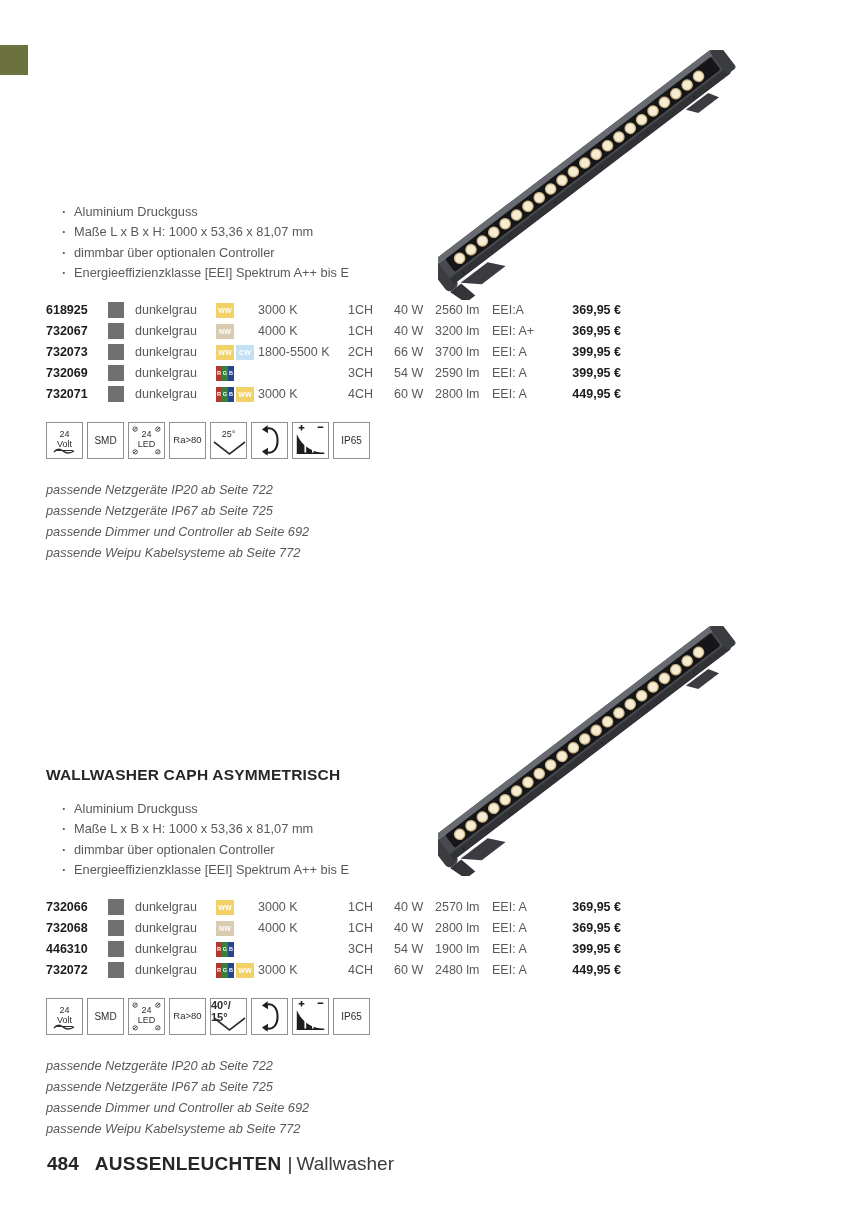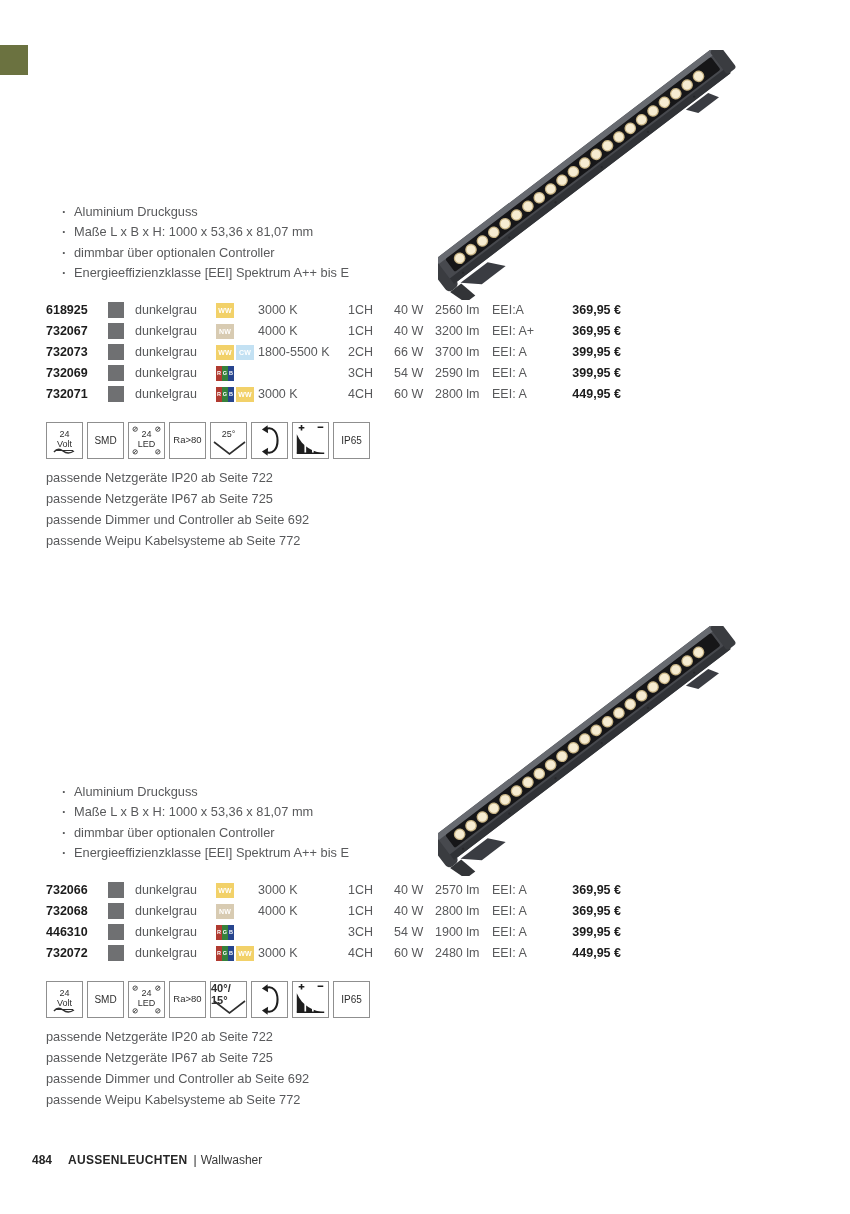--- a/index.html
+++ b/index.html
@@ -46,24 +46,24 @@
             display:flex;flex-direction:column;align-items:center;justify-content:center;
             font-size:9px;line-height:1.1;color:#2f2f2f;}
   .spec-box .sb-l2.underlined{border-bottom:1px solid #2f2f2f;padding:0 1px;}
   .spec-box svg{display:block;}
   .spec-box .abs{position:absolute;left:0;top:0;width:100%;height:100%;}
   .spec-box .wave{position:absolute;left:6px;bottom:3px;}
   .spec-box .vee{position:absolute;left:0;bottom:2px;}
   .sb-beam{position:relative;z-index:1;margin-top:-10px;background:transparent;}
   .sb-beam.small{font-size:11px;font-weight:bold;}
 
-  .link-list{margin-top:8px;}
+  .link-list{margin-top:20px;font-style:italic;}
   .link-list div{font-size:12.8px;line-height:21px;color:#58595b;}
 
-  .page-footer{position:absolute;left:32px;top:1153px;font-size:12px;color:#262626;}
+  .page-footer{position:absolute;left:47px;top:1153px;font-size:19px;color:#262626;}
   .pf-num{font-weight:bold;margin-right:16px;}
   .pf-cat{font-weight:bold;letter-spacing:.3px;}
   .pf-sep{margin:0 4px 0 6px;font-weight:normal;color:#262626;}
   .pf-sub{font-weight:normal;color:#3a3a3a;}
 </style>
 </head>
 <body>
 
 <svg width="0" height="0" style="position:absolute">
   <symbol id="bar-sym">
@@ -253,20 +253,21 @@
 
     <div class="link-list">
       <div>passende Netzgeräte IP20 ab Seite 722</div>
       <div>passende Netzgeräte IP67 ab Seite 725</div>
       <div>passende Dimmer und Controller ab Seite 692</div>
       <div>passende Weipu Kabelsysteme ab Seite 772</div>
     </div>
   </div>
 
   <div class="section section-2">
+    <h2 class="p-title">WALLWASHER CAPH ASYMMETRISCH</h2>
     <ul class="bullets">
       <li>Aluminium Druckguss</li>
       <li>Maße L x B x H: 1000 x 53,36 x 81,07 mm</li>
       <li>dimmbar über optionalen Controller</li>
       <li>Energieeffizienzklasse [EEI] Spektrum A++ bis E</li>
     </ul>
 
     <div class="p-table">
       <div class="t-row">
         <span class="c-art">732066</span>

